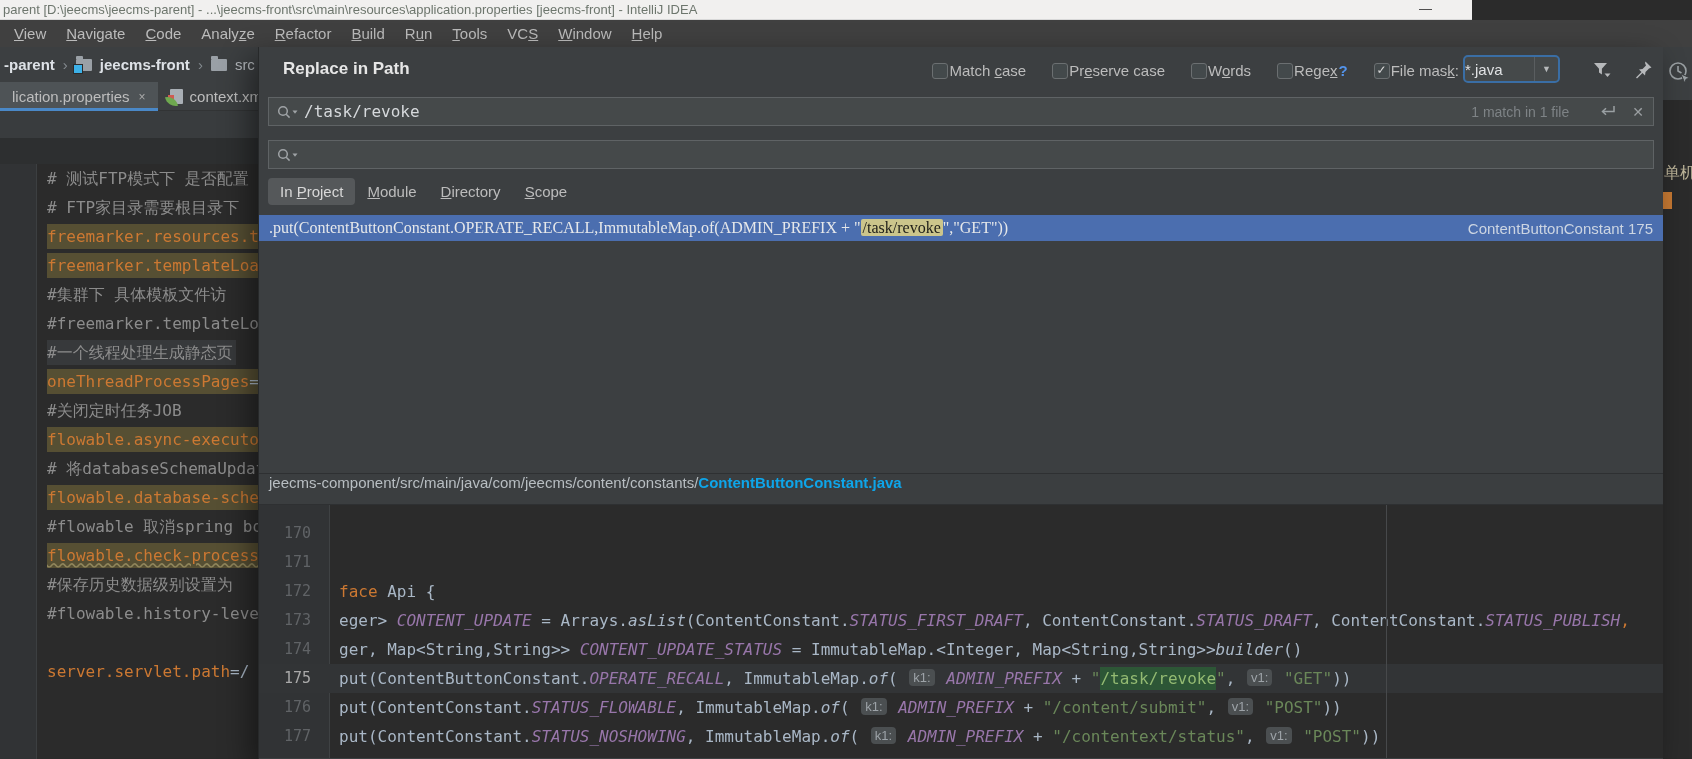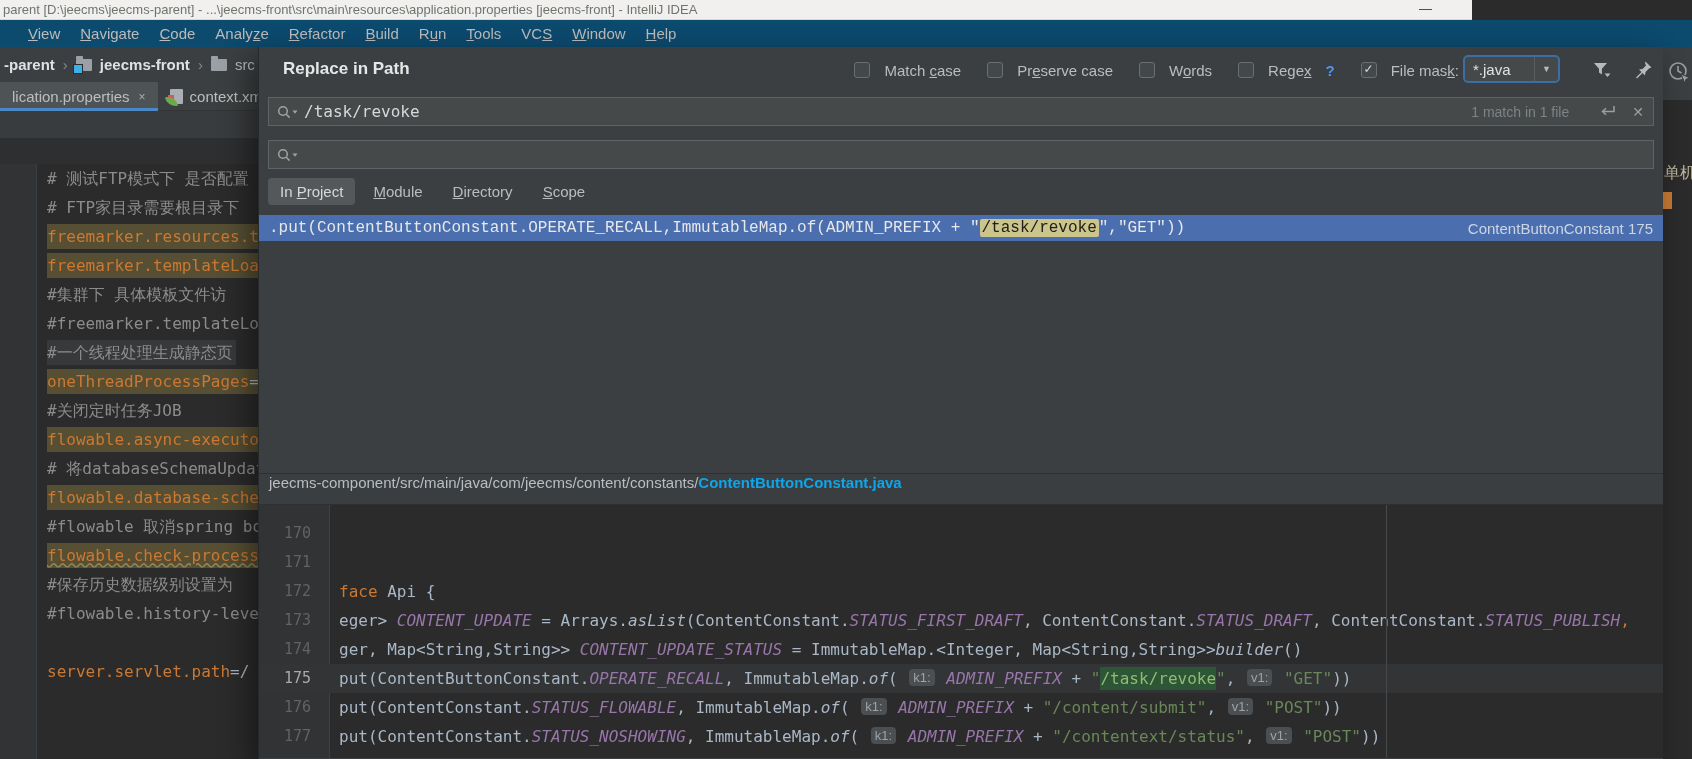--- a/index.html
+++ b/index.html
@@ -4,22 +4,22 @@
 <style>
   html,body{margin:0;padding:0}
   body{width:1692px;height:759px;position:relative;overflow:hidden;background:#2b2b2b;
        font-family:"Liberation Sans",sans-serif;}
   
   .titlebar{position:absolute;left:0;top:0;width:1472px;height:20px;background:#f1f0ef;
             border-bottom:1px solid #d8d8d8;box-sizing:border-box;color:#6d766d;
             font-size:13px;line-height:19px;padding-left:3px;white-space:nowrap}
   .min-btn{position:absolute;right:40px;top:0;color:#3a3a3a;font-size:13px;line-height:18px}
   
-  .menubar{position:absolute;top:20px;left:0;width:1692px;height:27px;background:#0c4a6e;
-           display:flex;align-items:center;padding-left:18px;box-sizing:border-box}
+  .menubar{position:absolute;top:20px;left:0;width:1692px;height:27px;background:#404040;
+           display:flex;align-items:center;padding-left:4px;box-sizing:border-box}
   .menu-item{color:#bbbbbb;font-size:15px;padding:0 10px;line-height:27px;white-space:nowrap}
   .menu-item u{text-decoration:underline}
   
   .breadcrumbbar{position:absolute;top:47px;left:0;width:1692px;height:35px;background:#3c3f41;
                  display:flex;align-items:center;gap:8px;padding-left:4px;box-sizing:border-box}
   .crumb{color:#dde1e6;font-size:15px;font-weight:bold;white-space:nowrap}
   .crumb.dim{font-weight:normal;color:#b5b9bd}
   .crumb-sep{color:#83898e;font-size:15px}
   .folder-icon{width:16px;height:12px;background:#9aa0a6;border-radius:1px;position:relative;flex:0 0 auto}
   .folder-icon::before{content:"";position:absolute;top:-3px;left:0;width:7px;height:3px;background:#9aa0a6;border-radius:1px 1px 0 0}
@@ -49,49 +49,49 @@
   .right-strip{position:absolute;left:1663px;top:47px;width:29px;height:712px;background:#2b2b2b;overflow:hidden}
   .rs-top{position:absolute;top:0;left:0;width:29px;height:53px;background:#3c3f41}
   .rs-text{position:absolute;top:111px;left:1px;height:29px;line-height:29px;color:#bdb59a;
            font-family:"DejaVu Sans Mono",monospace;font-size:16px;white-space:nowrap}
   .rs-orange{position:absolute;top:145px;left:0;width:9px;height:17px;background:#c87a33}
   
   .dialog{position:absolute;left:258px;top:47px;width:1405px;height:712px;background:#3c3f41;
           border-left:1px solid #27292a;box-shadow:-8px 10px 28px rgba(0,0,0,.45);box-sizing:border-box}
   .dlg-title{position:absolute;left:24px;top:12px;font-size:17px;font-weight:bold;color:#e6e6e6}
   .options{position:absolute;top:15px;left:560px;width:640px;display:flex;justify-content:flex-end;gap:26px;align-items:center}
-  .opt{display:flex;align-items:flex-start;gap:14px;font-size:15px;color:#bcbcbc;white-space:nowrap}
+  .opt{display:flex;align-items:flex-end;gap:1px;font-size:15px;color:#bcbcbc;white-space:nowrap}
   .opt u{text-decoration:underline}
   .cb{width:16px;height:16px;background:#43494b;border:1px solid #6b6f71;border-radius:3px;box-sizing:border-box;
       color:#d8d8d8;font-size:12px;line-height:13px;text-align:center;flex:0 0 auto}
   .help{color:#5394ec;font-weight:bold;font-size:15px}
   .mask-combo{position:absolute;left:1204px;top:8px;width:97px;height:28px;background:#45494a;
               border:2px solid #3a6ea5;border-radius:5px;box-sizing:border-box;display:flex;align-items:center}
-  .mask-value{flex:1;padding-left:8px;font-size:15px;color:#e0e2e4}
+  .mask-value{flex:1;font-size:15px;color:#e0e2e4}
   .combo-btn{width:23px;align-self:stretch;border-left:1px solid #5a5e60;display:flex;align-items:center;justify-content:center;color:#b6b9bb;font-size:9px}
   .icon-btn{position:absolute;top:12px;width:22px;height:22px}
   .funnel{left:1332px}.pin{left:1373px}
   
   .field{position:absolute;left:9px;width:1386px;height:29px;background:#45494a;border:1px solid #5f6365;
          box-sizing:border-box;display:flex;align-items:center}
   .field.search{top:50px}.field.replace{top:93px}
   .mag{margin:0 4px 0 7px;flex:0 0 auto;display:flex;align-items:center}
   .search-value{font-family:"DejaVu Sans Mono",monospace;font-size:16px;color:#d6d9dc;flex:1;white-space:pre}
   .match-count{font-size:14px;color:#7e8386;margin-right:30px;white-space:nowrap}
   .enter-icon{margin-right:16px;display:flex;align-items:center}
   .x-icon{color:#9b9fa2;margin-right:9px;font-size:14px}
   
-  .scopes{position:absolute;left:9px;top:131px;display:flex;align-items:center;gap:6px}
+  .scopes{position:absolute;left:9px;top:131px;display:flex;align-items:center;}
   .scope{font-size:15px;color:#bcbcbc;padding:5px 12px;border-radius:4px;white-space:nowrap}
   .scope u{text-decoration:underline}
   .scope.selected{background:#55585a;color:#d8d8d8}
   
   .result-row{position:absolute;left:0;top:168px;width:100%;height:26px;background:#4b6eaf;display:flex;
               align-items:center;padding:0 10px;box-sizing:border-box;overflow:hidden}
-  .result-text{font-family:Liberation Mono, monospace;font-size:16px;color:#e6e8ea;white-space:pre;flex:1;overflow:hidden}
+  .result-text{font-family:Liberation Serif, serif;font-size:16px;color:#e6e8ea;white-space:pre;flex:1;overflow:hidden}
   .chip{background:#cbc58b;color:#20201a;border-radius:2px;padding:0 2px}
   .result-loc{font-size:15px;color:#ccd5e2;white-space:pre;margin-left:12px}
   
   .path-bar{position:absolute;left:0;top:426px;width:100%;height:32px;background:#3b3e40;
             border-top:1px solid #2e3032;border-bottom:1px solid #2e3032;box-sizing:border-box;
             display:flex;align-items:flex-start;padding-left:10px;font-size:15px;color:#b8bec2;white-space:pre}
   .path-file{font-weight:bold;color:#0ea5e9}
   
   .preview{position:absolute;left:0;top:458px;width:100%;height:253px;background:#2b2b2b;overflow:hidden}
   .pv-gutter{position:absolute;left:0;top:0;bottom:0;width:70px;background:#313335;border-right:1px solid #3f4244}

